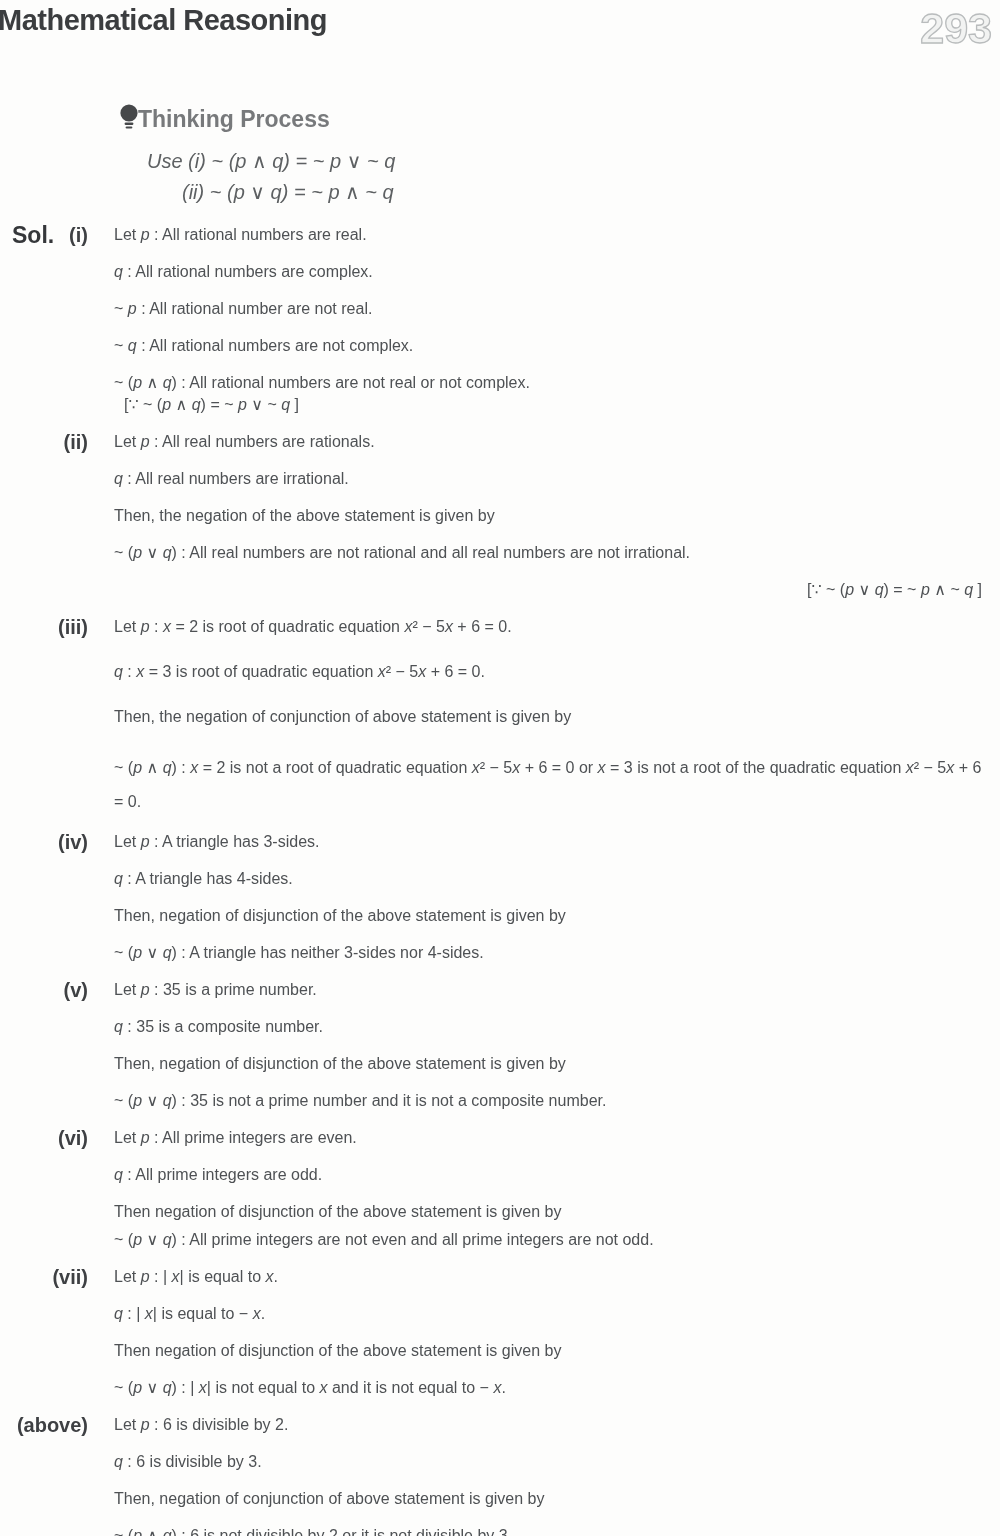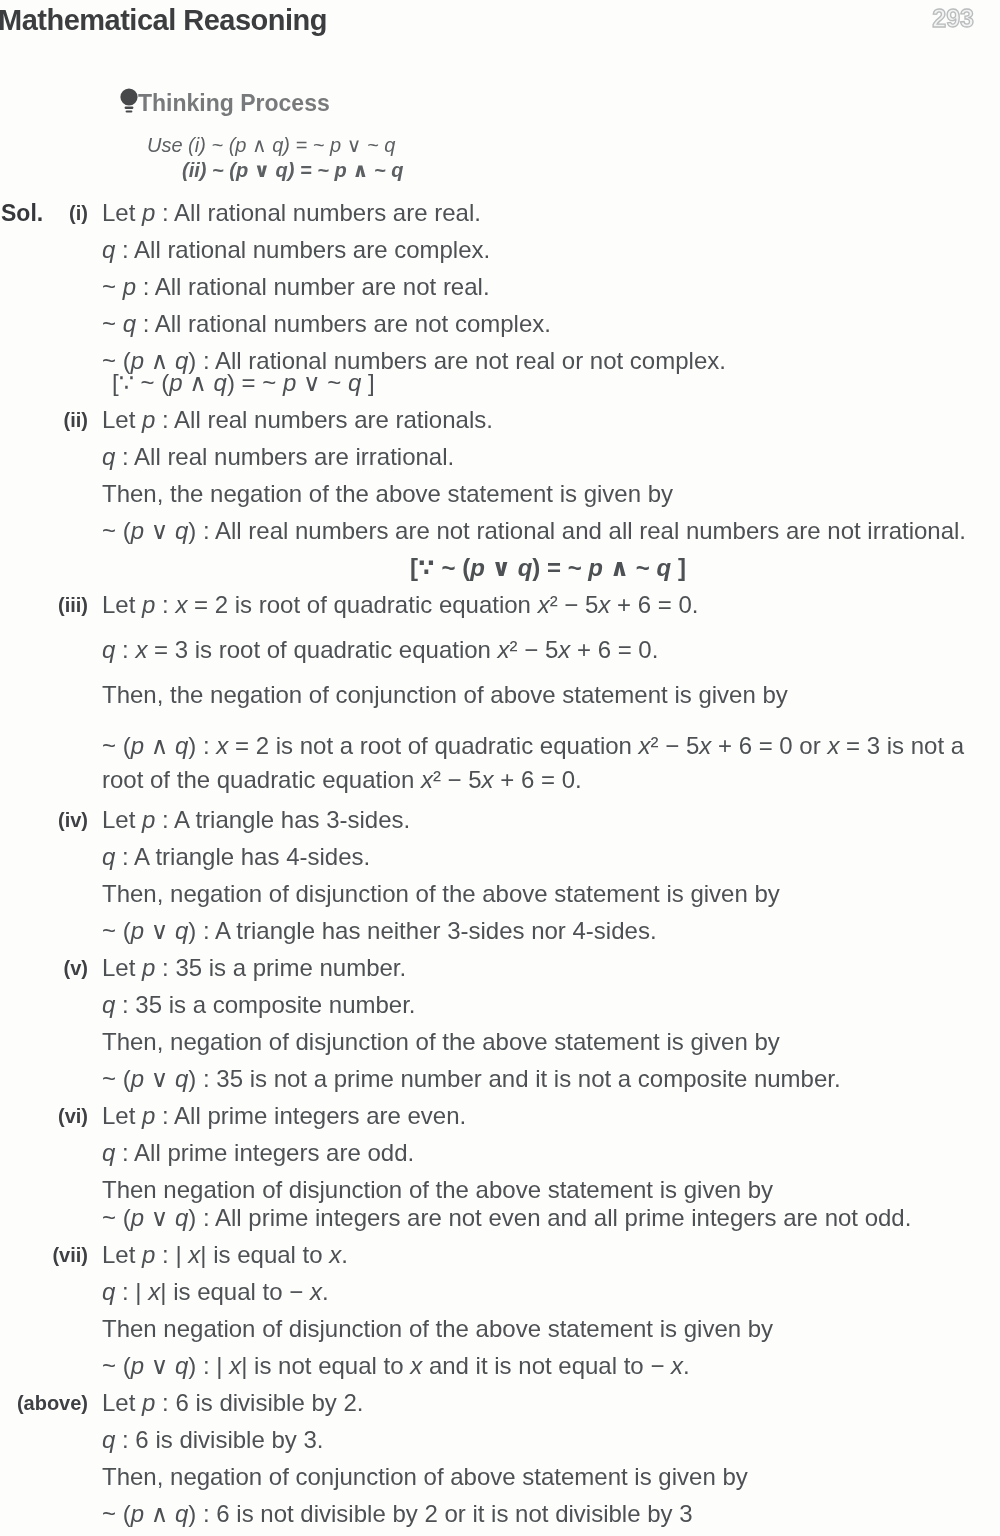--- a/index.html
+++ b/index.html
@@ -15,59 +15,59 @@
   
   .header {
     display: flex; justify-content: space-between; align-items: flex-start;
     padding: 4px 6px 0 0;
   }
   .page-title {
     font-size: 29px; font-weight: 700; color: #3b3d3f;
     letter-spacing: -0.5px; margin-left: -2px;
   }
   .page-number {
-    font-size: 25px; font-weight: 700;
+    font-size: 43px; font-weight: 700;
     color: #f2f3f2;
     -webkit-text-stroke: 1.3px #b9bcbd;
     text-shadow: 0 0 1px #c6c9c9;
-    margin-right: 20px;
+    margin-right: 2px;
   }
 
   
   .thinking { margin: 50px 0 0 120px; }
   .thinking-title-row { display: flex; align-items: center; }
   .thinking-title { font-size: 23px; font-weight: 700; color: #77797b; }
   .use-line {
     font-style: italic; font-size: 20px; color: #5d6062;
     margin: 13px 0 0 27px;
   }
-  .use-line.second { margin: 1px 0 0 62px; font-weight: bold; }
+  .use-line.second { margin: 7px 0 0 62px; }
 
   
   .sol { position: relative; margin-top: 20px; padding-right: 2px; }
   .sol-label {
-    position: absolute; left: 1px; top: 0;
+    position: absolute; left: 12px; top: 0;
     font-size: 23px; font-weight: 700; color: #35373a; line-height: 22px;
   }
   .part { display: flex; }
   .part-num {
     width: 98px; min-width: 98px; box-sizing: border-box;
     padding-right: 10px; text-align: right;
     font-weight: 700; color: #3e4043; font-size: 20px; line-height: 22px;
   }
   .part-body { flex: 1; min-width: 0; }
   .line {
-    margin: 0 4px 15px; font-size: 24px; line-height: 22px; color: #4e5154;
+    margin: 0 16px 15px; font-size: 16px; line-height: 22px; color: #4e5154;
   }
   .roomy { margin-bottom: 23px; }
   .tight { margin-bottom: 6px; }
   .wrap2 { line-height: 34px; margin-bottom: 12px; }
   .lineflex { display: flex; justify-content: space-between; flex-direction: column; }
   .aside { white-space: nowrap; padding-left: 10px; }
-  .aside-line { text-align: center; font-weight: bold; }
+  .aside-line { text-align: right; }
   .mathify i, .aside i { font-style: italic; }
 </style>
 </head>
 <body>
 
 <div class="page">
 
   <div class="header">
     <div class="page-title">Mathematical Reasoning</div>
     <div class="page-number">293</div>

